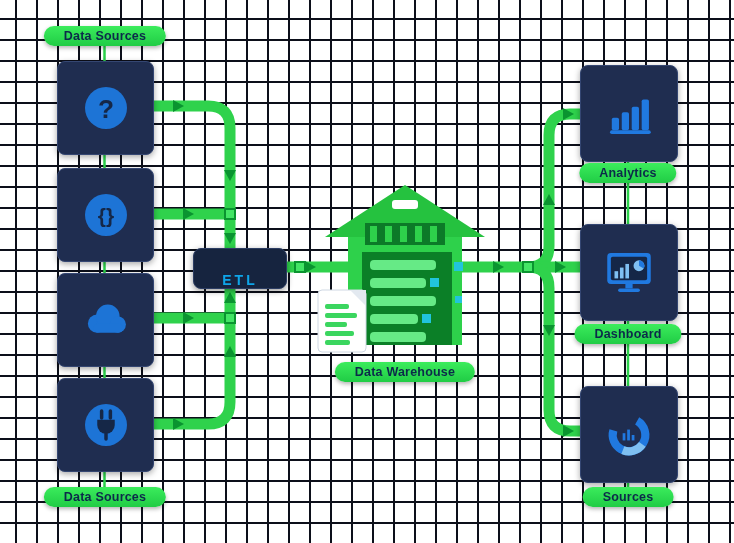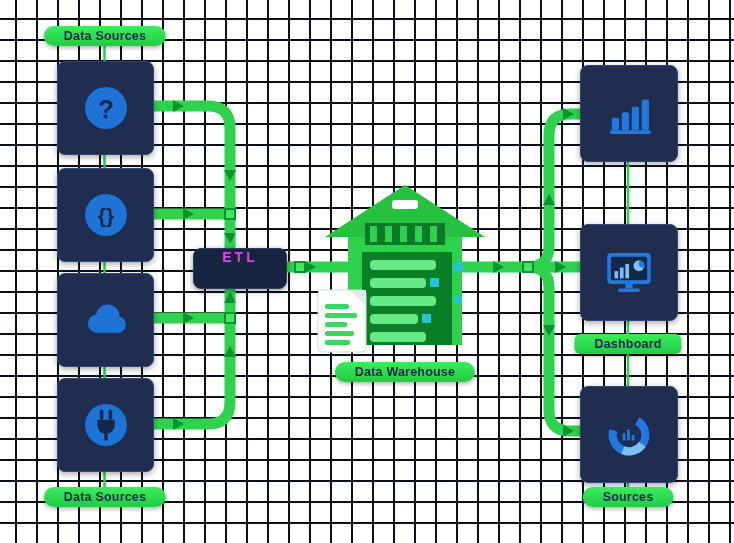--- a/index.html
+++ b/index.html
@@ -29,21 +29,21 @@
   .pill{
     position:absolute;transform:translate(-50%,-50%);
     background:linear-gradient(180deg,#3bec5c,#20cc45);
     color:#0c2a4a;font-weight:700;font-size:12.5px;letter-spacing:.2px;
     padding:3px 20px;border-radius:20px;white-space:nowrap;
     box-shadow:0 2px 4px rgba(0,0,0,.3);z-index:4;
   }
   .etl{
     position:absolute;left:193px;top:248px;width:92px;height:39px;
     background:#16243f;border:1px solid #2c3d63;border-radius:8px;
-    color:#d946ef;display:flex;align-items:flex-start;justify-content:center;
+    color:#0ea5e9;display:flex;align-items:flex-end;justify-content:center;
     font-weight:700;font-size:14px;letter-spacing:3px;
     box-shadow:0 2px 6px rgba(0,0,0,.4);z-index:3;
   }
 </style>
 </head>
 <body>
 
 <div class="canvas">
 
   <svg class="pipes" width="734" height="543" viewBox="0 0 734 543">
@@ -177,35 +177,38 @@
     <svg viewBox="0 0 64 64" width="58" height="58">
       <g fill="#2079e0">
         <rect x="13" y="36" width="8" height="14" rx="2"></rect>
         <rect x="24" y="30" width="8" height="20" rx="2"></rect>
         <rect x="35" y="24" width="8" height="26" rx="2"></rect>
         <rect x="46" y="16" width="8" height="34" rx="2"></rect>
         <rect x="11" y="50" width="45" height="4" rx="2"></rect>
       </g>
     </svg>
   </div>
+  <div class="pill" style="left:628px;top:173px;">
+    <span>Analytics</span>
+  </div>
 
   <div class="square right" style="left:580px;top:224px;">
     <svg viewBox="0 0 64 64" width="58" height="58">
       <rect x="8" y="10" width="48" height="34" rx="4" fill="#2079e0"></rect>
       <rect x="12" y="14" width="40" height="26" rx="2" fill="#152747"></rect>
       <rect x="16" y="30" width="4" height="8" fill="#7fc0f2"></rect>
       <rect x="22" y="26" width="4" height="12" fill="#7fc0f2"></rect>
       <rect x="28" y="22" width="4" height="16" fill="#7fc0f2"></rect>
       <circle cx="43" cy="24" r="6" fill="#7fc0f2"></circle>
       <path d="M43 24 L43 18 A6 6 0 0 1 48.2 27 Z" fill="#2079e0"></path>
       <rect x="28" y="44" width="8" height="5" fill="#2079e0"></rect>
       <rect x="20" y="49" width="24" height="4" rx="2" fill="#2079e0"></rect>
     </svg>
   </div>
-  <div class="pill" style="left:628px;top:344px;border-radius:6px;">
+  <div class="pill" style="left:628px;top:334px;">
     <span>Dashboard</span>
   </div>
 
   <div class="square right" style="left:580px;top:386px;">
     <svg viewBox="0 0 64 64" width="58" height="58">
       <circle cx="32" cy="32" r="18" fill="none" stroke="#2079e0" stroke-width="9" stroke-dasharray="80 33" transform="rotate(-60 32 32)"></circle>
       <circle cx="32" cy="32" r="18" fill="none" stroke="#7fc0f2" stroke-width="9" stroke-dasharray="24 89" transform="rotate(35 32 32)"></circle>
       <rect x="25" y="30" width="3" height="8" fill="#2079e0"></rect>
       <rect x="30" y="26" width="3" height="12" fill="#2079e0"></rect>
       <rect x="35" y="32" width="3" height="6" fill="#2079e0"></rect>

